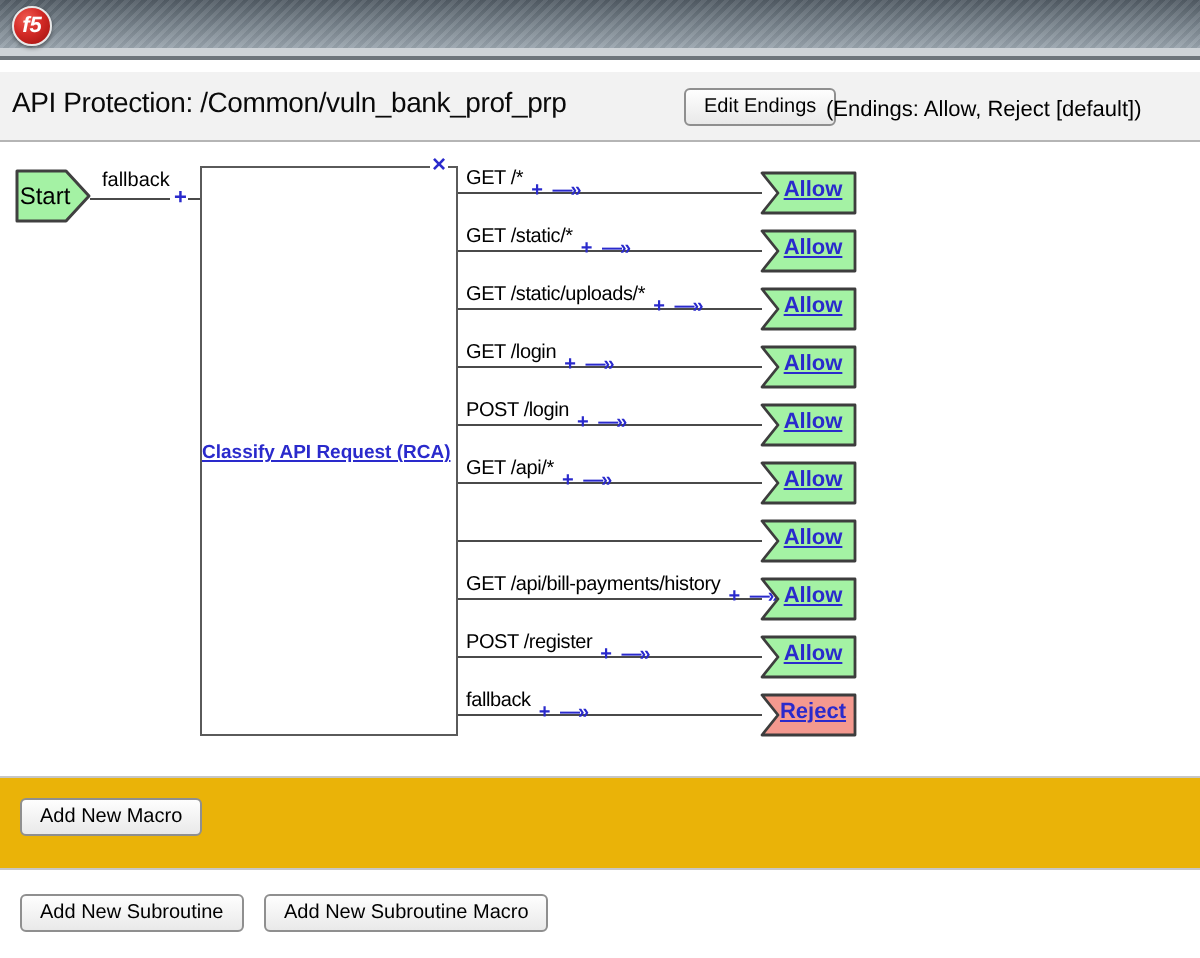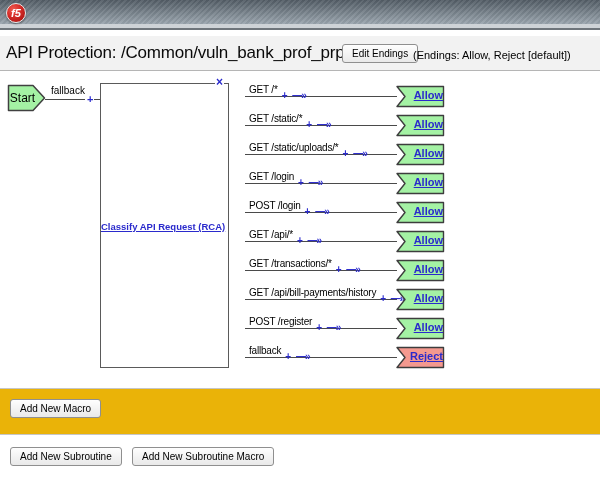--- a/index.html
+++ b/index.html
@@ -33,21 +33,21 @@
     border:1px solid #e8e8e8;
     box-shadow:0 1px 2px rgba(0,0,0,0.45);
     display:flex;align-items:center;justify-content:center;
     color:#fff;font-weight:bold;font-style:italic;font-size:11px;line-height:1;
   }
   
   .header{
     position:relative;height:35px;background:#f2f2f2;border-bottom:1px solid #b5b5b5;
   }
   .page-title{
-    position:absolute;left:6px;top:7px;font-size:17px;color:#0a0a0a;letter-spacing:-0.2px;
+    position:absolute;left:6px;top:7px;font-size:14px;color:#0a0a0a;letter-spacing:-0.2px;
     white-space:nowrap;
   }
   .btn{
     background:linear-gradient(#fefefe,#e9e9e9);
     border:1px solid #8f8f8f;border-radius:3px;
     font-family:"Liberation Sans","DejaVu Sans",sans-serif;
     font-size:10px;color:#000;padding:3px 9px;cursor:pointer;white-space:nowrap;
   }
   .edit-endings{position:absolute;left:342px;top:8px;}
   .endings-note{position:absolute;left:413px;top:13px;font-size:11px;white-space:nowrap;}
@@ -71,34 +71,34 @@
   .delete-ic{
     position:absolute;left:215px;top:5px;color:var(--accent);
     font-weight:bold;font-size:12px;line-height:12px;cursor:pointer;background:#fff;padding:0 1px;
   }
   .macro-link{
     position:absolute;left:101px;top:150px;width:127px;
     font-size:9.5px;font-weight:bold;color:var(--accent);text-decoration:underline;
     white-space:nowrap;cursor:pointer;
   }
   
-  .row{position:absolute;left:16px;width:480px;height:29px;}
+  .row{position:absolute;left:0;width:480px;height:29px;}
   .bline{position:absolute;left:229px;top:13px;width:152px;height:1px;background:var(--line);}
   .blabel{position:absolute;left:233px;top:1px;white-space:nowrap;font-size:10px;letter-spacing:-0.2px;}
   .rowicons{
     position:relative;top:6px;margin-left:4px;color:var(--accent);
     font-weight:bold;font-size:10px;
   }
   .rowicons .goto{margin-left:5px;letter-spacing:-1px;cursor:pointer;}
   .rowicons .plus{cursor:pointer;}
   .eshape{position:absolute;left:380px;top:2px;}
   .eshape path{fill:var(--allow);stroke:#3d3d3d;stroke-width:1.4;stroke-linejoin:round;}
   .row.reject .eshape path{fill:var(--reject);}
   .elink{
-    position:absolute;left:386px;top:6px;width:41px;text-align:right;
+    position:absolute;left:386px;top:6px;width:41px;text-align:center;
     font-size:11px;font-weight:bold;color:var(--accent);text-decoration:underline;cursor:pointer;
     white-space:nowrap;
   }
   
   .divider{height:1px;background:#c6c6c6;}
   .section-a{position:relative;height:45px;background:#eab308;}
   .section-a .btn{position:absolute;left:10px;top:10px;}
   .section-b{position:relative;height:49px;background:#fff;}
   .btn-sub{position:absolute;left:10px;top:12px;}
   .btn-submacro{position:absolute;left:132px;top:12px;}
@@ -184,21 +184,20 @@
     <div class="bline"></div>
     <div class="blabel"><span>GET /api/*</span><span class="rowicons"><span class="plus">+</span><span class="goto">—»</span></span></div>
     <svg class="eshape" width="49" height="23" viewBox="0 0 49 23">
         <path d="M1,1.5 H47.5 V21.5 H1 L9,11.5 Z"></path>
       </svg>
     <span class="elink">Allow</span>
   </div>
 
   <div class="row" style="top:186px">
     <div class="bline"></div>
-    <div class="blabel"><span>GET /transactions/*</span><span class="rowicons"><span class="plus">+</span><span class="goto">—»</span></span></div>
     <svg class="eshape" width="49" height="23" viewBox="0 0 49 23">
         <path d="M1,1.5 H47.5 V21.5 H1 L9,11.5 Z"></path>
       </svg>
     <span class="elink">Allow</span>
   </div>
 
   <div class="row" style="top:215px">
     <div class="bline"></div>
     <div class="blabel"><span>GET /api/bill-payments/history</span><span class="rowicons"><span class="plus">+</span><span class="goto">—»</span></span></div>
     <svg class="eshape" width="49" height="23" viewBox="0 0 49 23">

